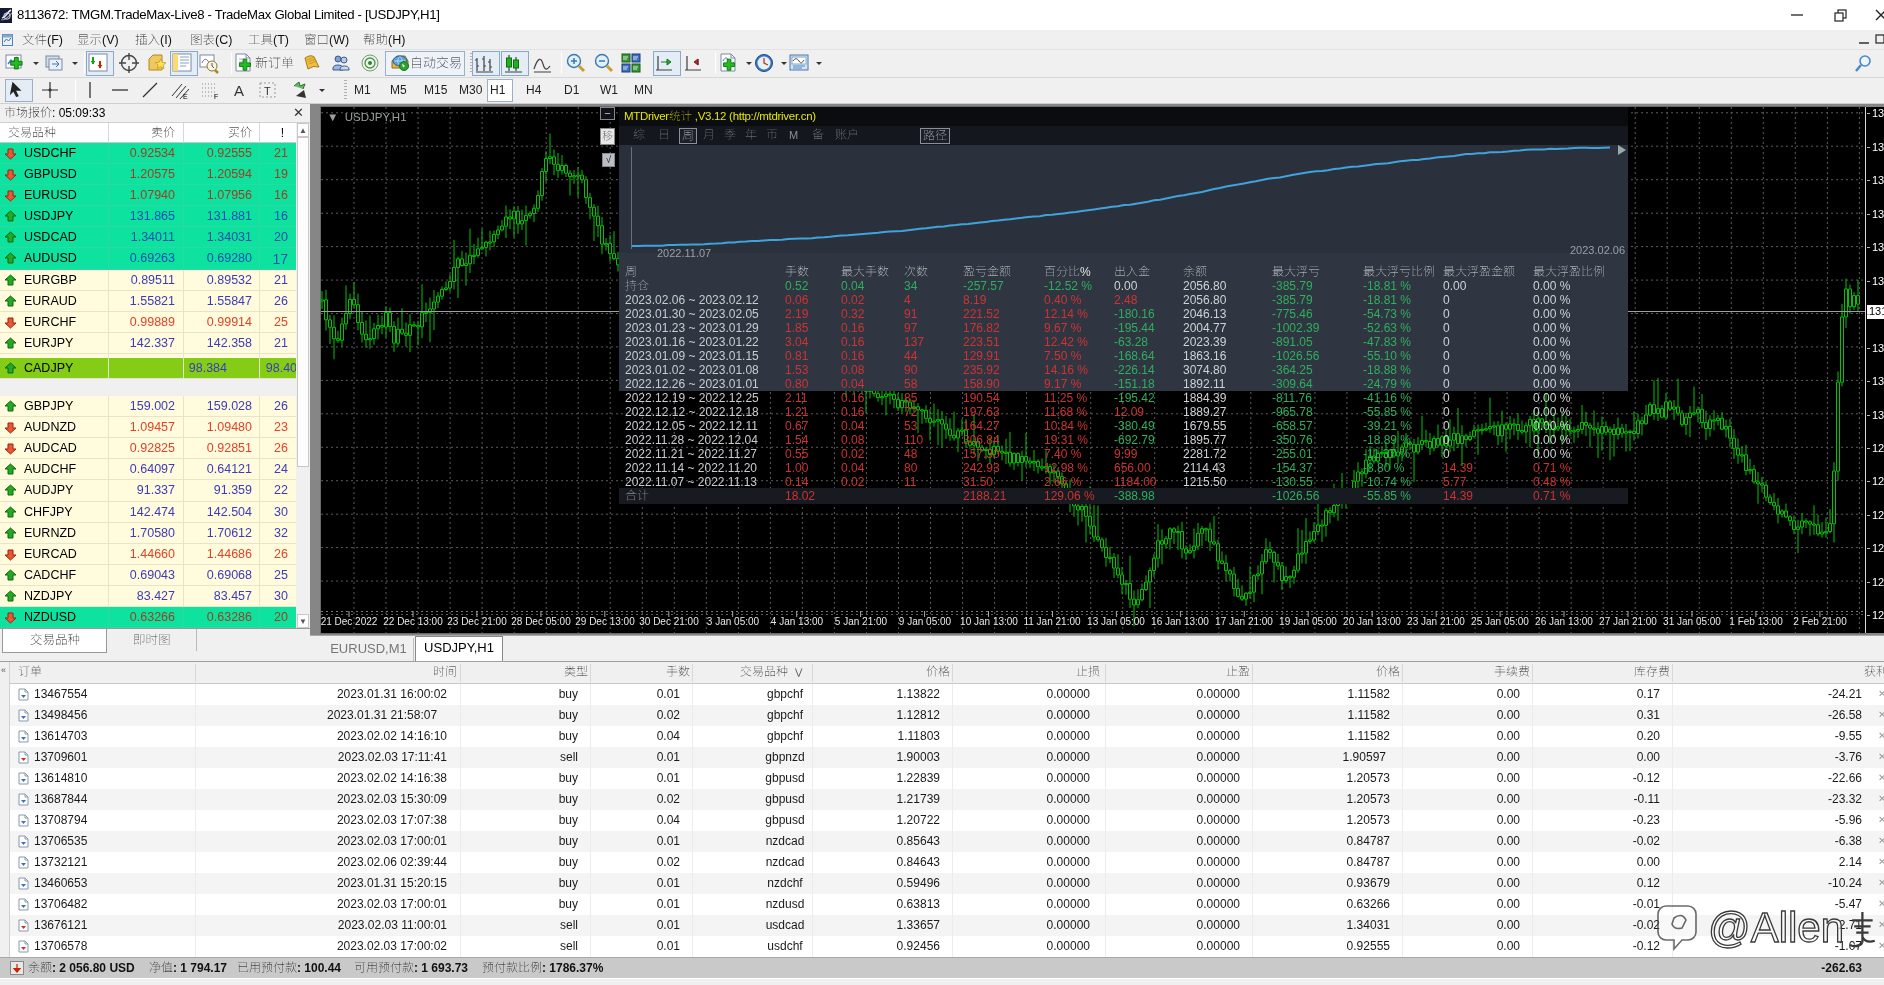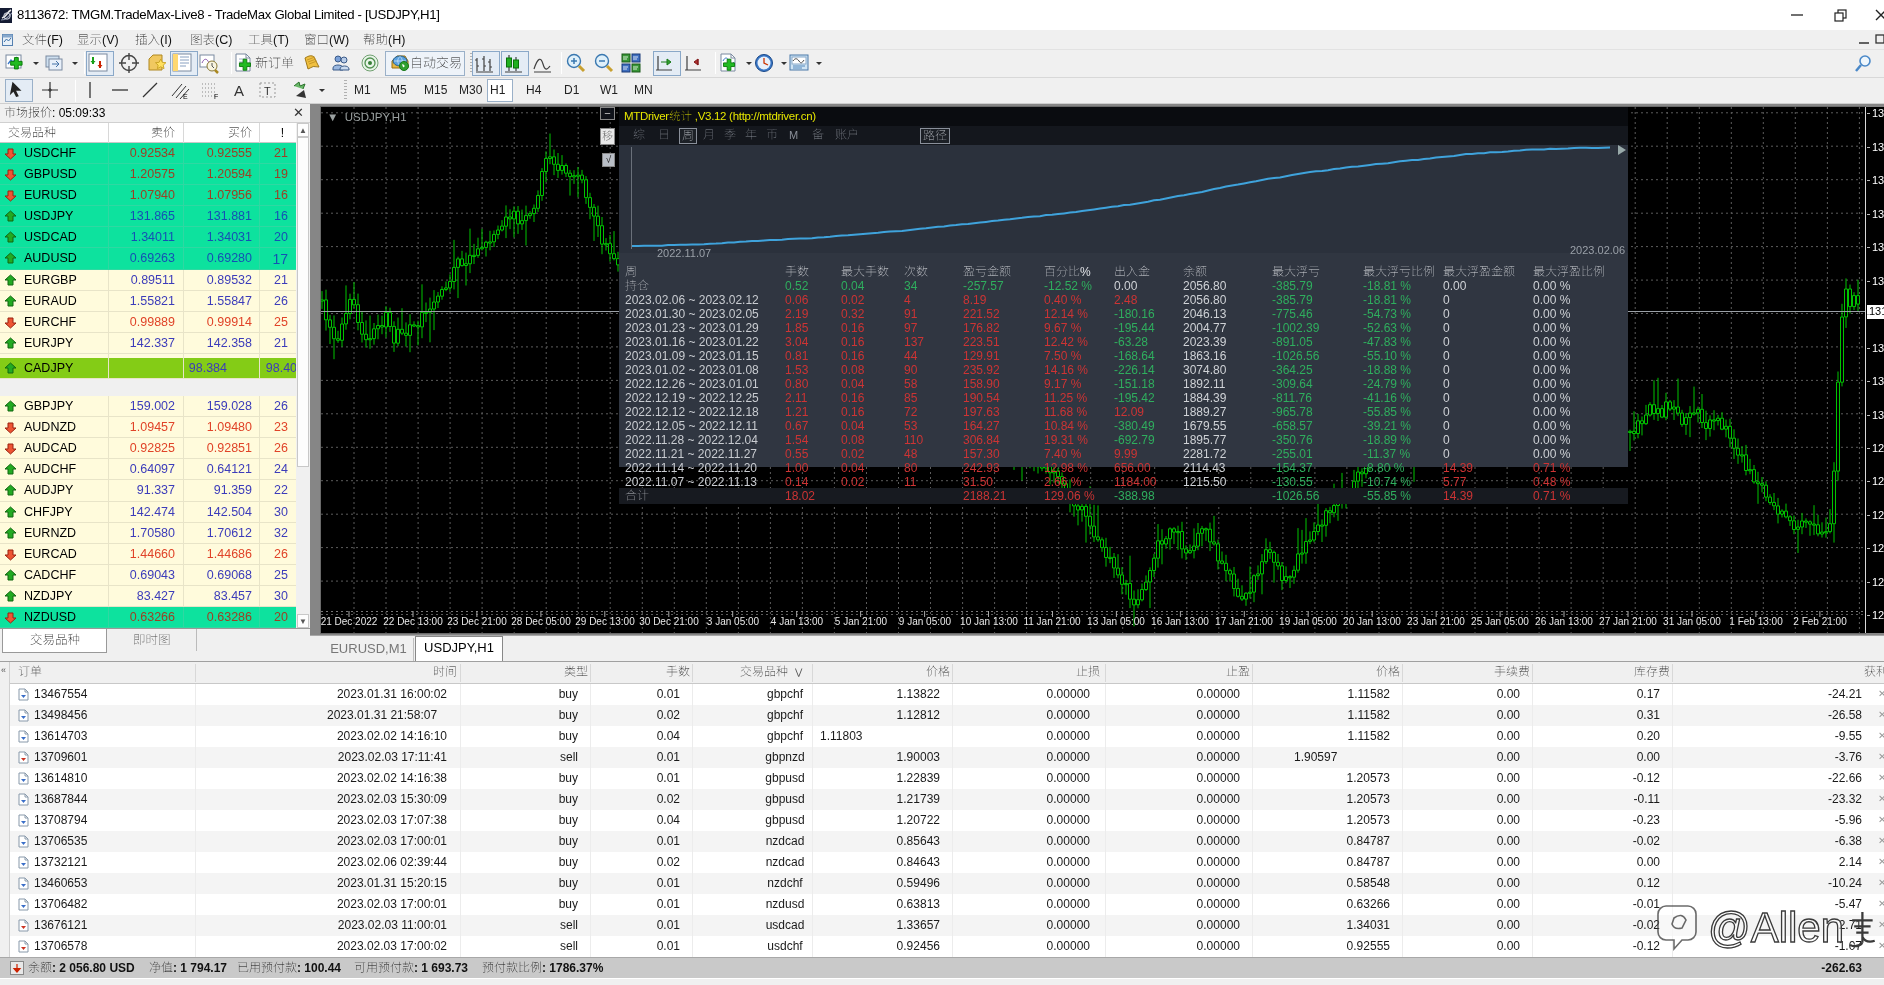--- a/index.html
+++ b/index.html
@@ -673,21 +673,21 @@
       <div class="abs" style="left:6px;top:469px;color:#fff;font-size:11px;white-space:nowrap">127.95</div>
       <div class="abs" style="left:1px;top:475px;width:3px;height:1px;background:#bbb"></div>
       <div class="abs" style="left:6px;top:502px;color:#fff;font-size:11px;white-space:nowrap">127.45</div>
       <div class="abs" style="left:1px;top:508px;width:3px;height:1px;background:#bbb"></div>
     </div>
     <div class="abs" style="left:0;top:531px;width:1574px;height:26px;background:#f0f0f0;border-top:1px solid #a8a8a8">
       <div style="position:absolute;left:14px;top:2px;width:90px;height:24px;color:#777;font-size:13px;text-align:center;padding-top:3px;border-right:1px solid #c0c0c0">EURUSD,M1</div>
       <div style="position:absolute;left:105px;top:0px;width:88px;height:25px;background:#fff;border:1px solid #888;border-bottom:none;font-size:13px;color:#000;text-align:center;padding-top:3px">USDJPY,H1</div>
     </div>
   </div>
-<div class="abs" style="left:619px;top:107px;width:1009px;height:360px;background:#303641">
+<div class="abs" style="left:619px;top:107px;width:1009px;height:284px;background:#303641">
     <div class="abs" style="left:0;top:0;width:1009px;height:19px;background:#0a0c10">
       <span style="position:absolute;left:5px;top:3px;color:#e6e600;font-size:11.5px;letter-spacing:-0.3px">MTDriver<svg class="zh" style="vertical-align:-1.4px;" width="23.0" height="11.5" viewBox="0 -880 2000 1000" fill="#e6e600">
           <use href="#z7EDF" x="0"></use>
           <use href="#z8BA1" x="1000"></use>
         </svg> ,V3.12 (http://mtdriver.cn)</span>
     </div>
     <div class="abs" style="left:0;top:19px;width:1009px;height:19px;background:#14171d">
       <span style="position:absolute;left:14px;top:2px;font-size:12px;"><svg class="zh" style="vertical-align:-1.4px;" width="12.0" height="12.0" viewBox="0 -880 1000 1000" fill="#8a8f98">
           <use href="#z7EFC" x="0"></use>
         </svg></span>
@@ -1137,21 +1137,21 @@
     <div class="abs" style="left:10px;top:64px;width:1874px;height:21px;background:#ffffff;color:#1a1a1a">
       <svg style="position:absolute;left:8px;top:4px" width="11" height="13" viewBox="0 0 11 13">
         <path d="M1 1h6l3 3v8H1Z" fill="#fff" stroke="#8899aa"></path>
         <path d="M7 1v3h3" fill="none" stroke="#8899aa"></path>
         <path d="M3 7l2.5 3L8 7" fill="#3a6ec8"></path>
       </svg>
       <span style="position:absolute;left:24px;top:3px">13614703</span>
       <span style="position:absolute;left:317px;top:3px;width:120px;text-align:right">2023.02.02 14:16:10</span>
       <span style="position:absolute;left:448px;top:3px;width:120px;text-align:right">buy</span>
       <span style="position:absolute;left:550px;top:3px;width:120px;text-align:right">0.04</span>
-      <span style="position:absolute;left:810px;top:3px;width:120px;">1.11803</span>
+      <span style="position:absolute;left:810px;top:3px;width:120px;text-align:right">1.11803</span>
       <span style="position:absolute;left:960px;top:3px;width:120px;text-align:right">0.00000</span>
       <span style="position:absolute;left:1110px;top:3px;width:120px;text-align:right">0.00000</span>
       <span style="position:absolute;left:1260px;top:3px;width:120px;text-align:right">1.11582</span>
       <span style="position:absolute;left:1390px;top:3px;width:120px;text-align:right">0.00</span>
       <span style="position:absolute;left:1530px;top:3px;width:120px;text-align:right">0.20</span>
       <span style="position:absolute;left:1732px;top:3px;width:120px;text-align:right">-9.55</span>
       <span style="position:absolute;left:745px;top:3px;width:60px;text-align:center">gbpchf</span>
       <span style="position:absolute;left:1868px;top:4px;font-size:10px;color:#999">✕</span>
       <span style="position:absolute;left:185px;top:0;width:1px;height:21px;background:#ececec"></span>
       <span style="position:absolute;left:450px;top:0;width:1px;height:21px;background:#ececec"></span>
@@ -1171,21 +1171,21 @@
         <path d="M7 1v3h3" fill="none" stroke="#8899aa"></path>
         <path d="M3 7l2.5 3L8 7" fill="#cc3322"></path>
       </svg>
       <span style="position:absolute;left:24px;top:3px">13709601</span>
       <span style="position:absolute;left:317px;top:3px;width:120px;text-align:right">2023.02.03 17:11:41</span>
       <span style="position:absolute;left:448px;top:3px;width:120px;text-align:right">sell</span>
       <span style="position:absolute;left:550px;top:3px;width:120px;text-align:right">0.01</span>
       <span style="position:absolute;left:810px;top:3px;width:120px;text-align:right">1.90003</span>
       <span style="position:absolute;left:960px;top:3px;width:120px;text-align:right">0.00000</span>
       <span style="position:absolute;left:1110px;top:3px;width:120px;text-align:right">0.00000</span>
-      <span style="position:absolute;left:1284px;top:3px;width:120px;text-align:left">1.90597</span>
+      <span style="position:absolute;left:1256px;top:3px;width:120px;text-align:right">1.90597</span>
       <span style="position:absolute;left:1390px;top:3px;width:120px;text-align:right">0.00</span>
       <span style="position:absolute;left:1530px;top:3px;width:120px;text-align:right">0.00</span>
       <span style="position:absolute;left:1732px;top:3px;width:120px;text-align:right">-3.76</span>
       <span style="position:absolute;left:745px;top:3px;width:60px;text-align:center">gbpnzd</span>
       <span style="position:absolute;left:1868px;top:4px;font-size:10px;color:#999">✕</span>
       <span style="position:absolute;left:185px;top:0;width:1px;height:21px;background:#ececec"></span>
       <span style="position:absolute;left:450px;top:0;width:1px;height:21px;background:#ececec"></span>
       <span style="position:absolute;left:580px;top:0;width:1px;height:21px;background:#ececec"></span>
       <span style="position:absolute;left:682px;top:0;width:1px;height:21px;background:#ececec"></span>
       <span style="position:absolute;left:802px;top:0;width:1px;height:21px;background:#ececec"></span>
@@ -1357,21 +1357,21 @@
         <path d="M7 1v3h3" fill="none" stroke="#8899aa"></path>
         <path d="M3 7l2.5 3L8 7" fill="#3a6ec8"></path>
       </svg>
       <span style="position:absolute;left:24px;top:3px">13460653</span>
       <span style="position:absolute;left:317px;top:3px;width:120px;text-align:right">2023.01.31 15:20:15</span>
       <span style="position:absolute;left:448px;top:3px;width:120px;text-align:right">buy</span>
       <span style="position:absolute;left:550px;top:3px;width:120px;text-align:right">0.01</span>
       <span style="position:absolute;left:810px;top:3px;width:120px;text-align:right">0.59496</span>
       <span style="position:absolute;left:960px;top:3px;width:120px;text-align:right">0.00000</span>
       <span style="position:absolute;left:1110px;top:3px;width:120px;text-align:right">0.00000</span>
-      <span style="position:absolute;left:1260px;top:3px;width:120px;text-align:right">0.58548</span>
+      <span style="position:absolute;left:1260px;top:3px;width:120px;text-align:right">0.93679</span>
       <span style="position:absolute;left:1390px;top:3px;width:120px;text-align:right">0.00</span>
       <span style="position:absolute;left:1530px;top:3px;width:120px;text-align:right">0.12</span>
       <span style="position:absolute;left:1732px;top:3px;width:120px;text-align:right">-10.24</span>
       <span style="position:absolute;left:745px;top:3px;width:60px;text-align:center">nzdchf</span>
       <span style="position:absolute;left:1868px;top:4px;font-size:10px;color:#999">✕</span>
       <span style="position:absolute;left:185px;top:0;width:1px;height:21px;background:#ececec"></span>
       <span style="position:absolute;left:450px;top:0;width:1px;height:21px;background:#ececec"></span>
       <span style="position:absolute;left:580px;top:0;width:1px;height:21px;background:#ececec"></span>
       <span style="position:absolute;left:682px;top:0;width:1px;height:21px;background:#ececec"></span>
       <span style="position:absolute;left:802px;top:0;width:1px;height:21px;background:#ececec"></span>

